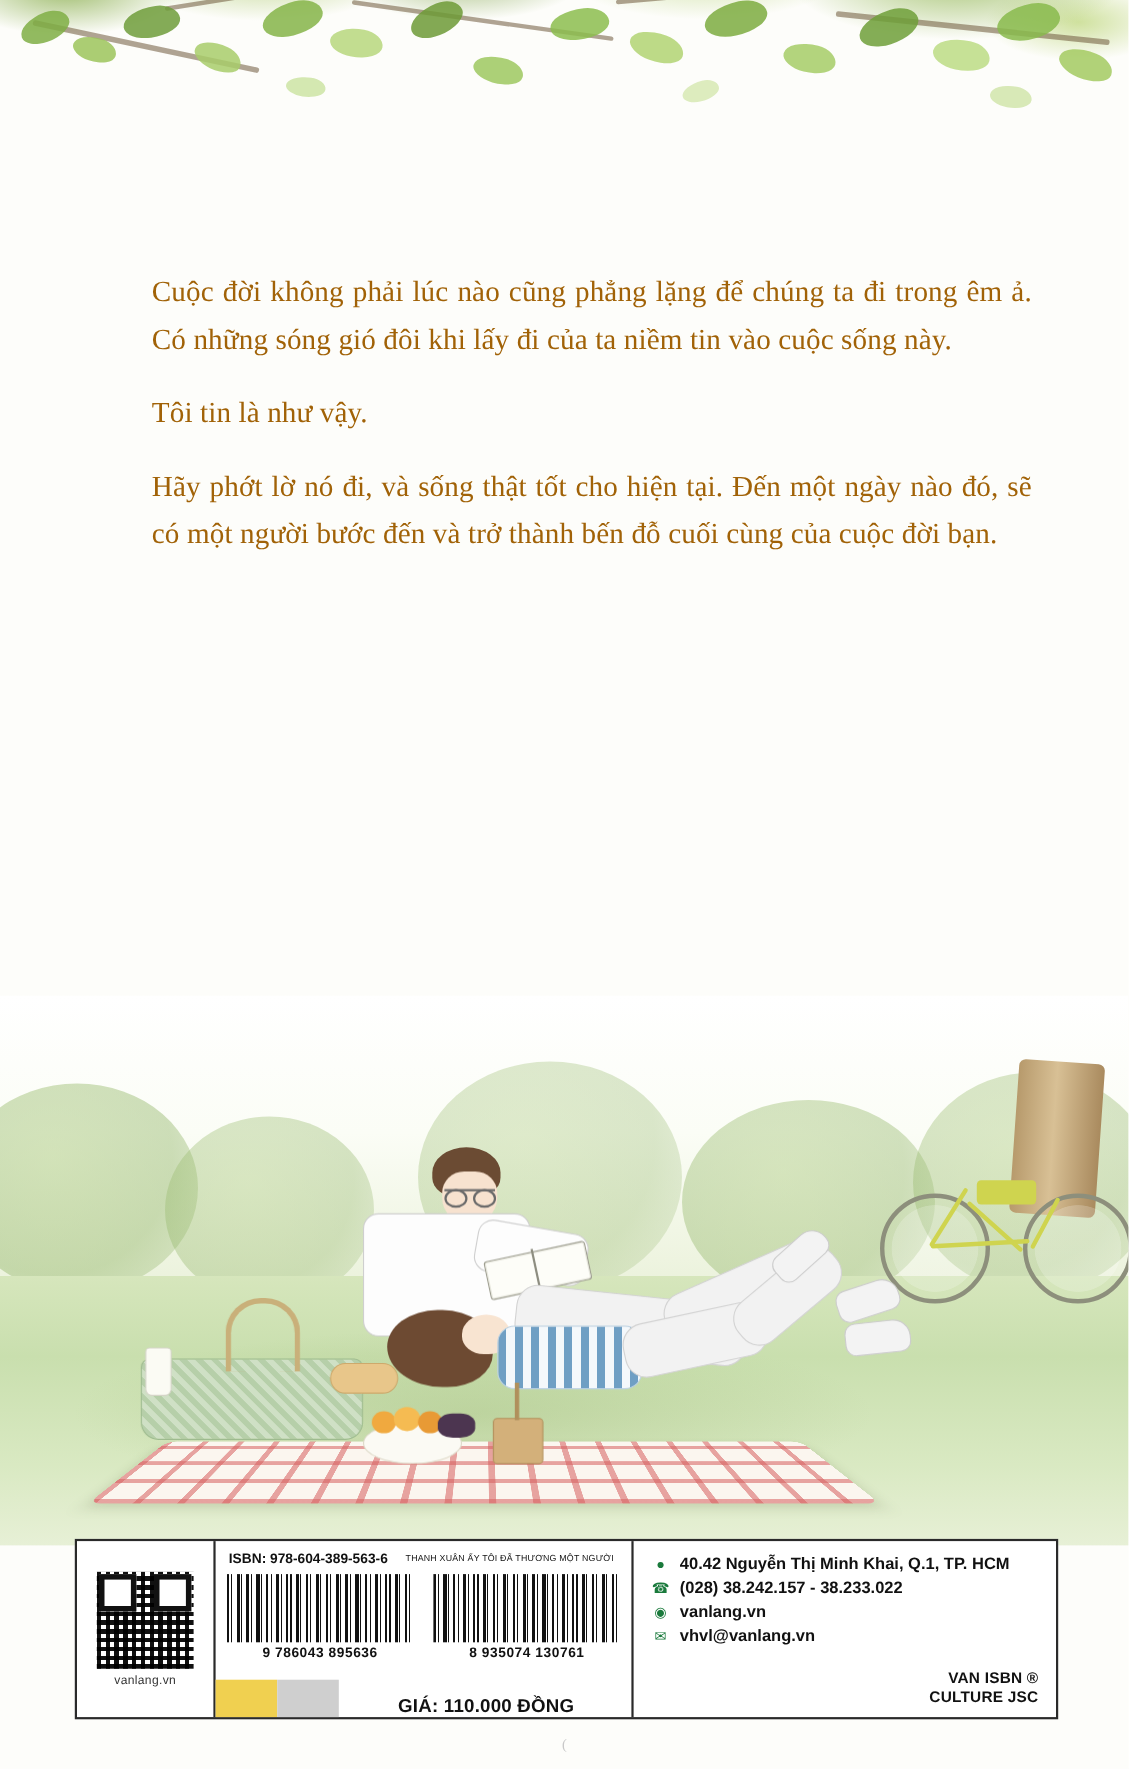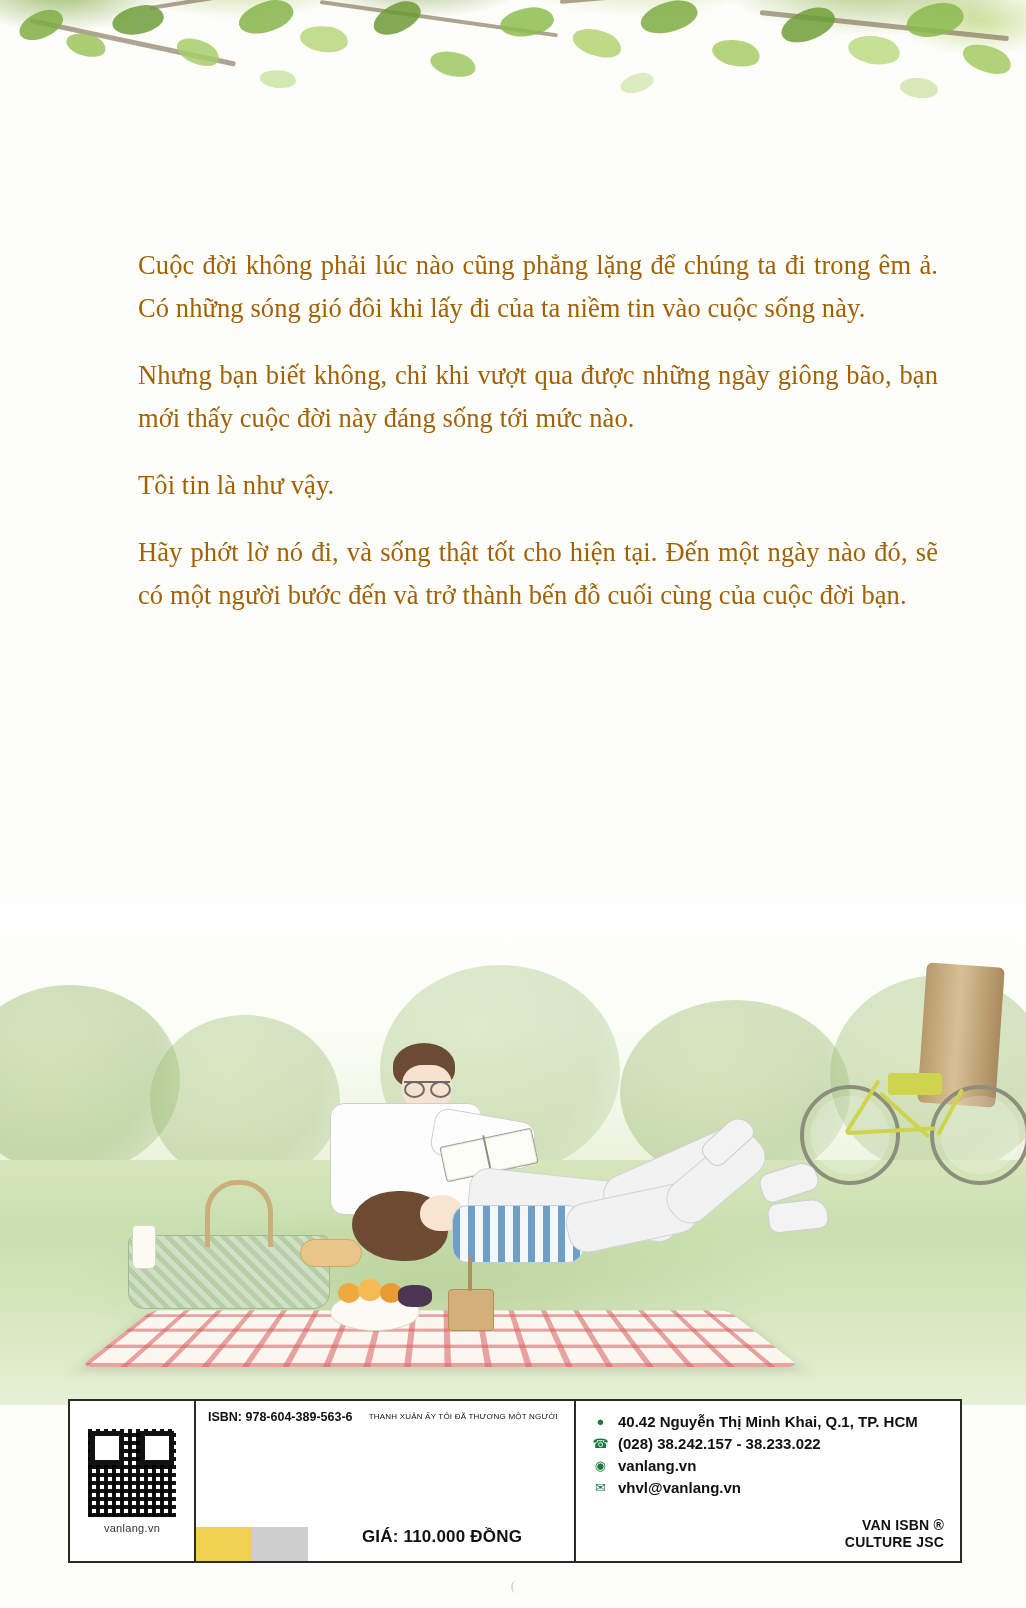--- a/index.html
+++ b/index.html
@@ -153,21 +153,21 @@
   .bc .bars{
     height:62px;width:170px;
     background:
       repeating-linear-gradient(90deg,
         #111 0 2px, #fff 2px 4px, #111 4px 5px, #fff 5px 9px,
         #111 9px 12px, #fff 12px 13px, #111 13px 14px, #fff 14px 18px);
   }
   .bc .num{font-size:12.5px;font-weight:700;text-align:center;letter-spacing:.5px;margin-top:2px;color:#111;}
   .price-strip{
     position:absolute;left:0;bottom:0;width:380px;height:34px;
-    display:flex;align-items:flex-start;
+    display:flex;align-items:flex-end;
   }
   .price-sq{width:56px;height:34px;background:#f0d050;}
   .price-sq2{width:56px;height:34px;background:#cfcfcf;}
   .price-text{
     flex:1;text-align:center;font-size:17px;font-weight:700;color:#111;letter-spacing:.2px;
   }
   .contact{
     flex:1;padding:12px 14px 10px 16px;box-sizing:border-box;position:relative;
   }
   .c-line{display:flex;align-items:center;gap:9px;margin-bottom:5px;}
@@ -215,21 +215,20 @@
     <div class="leaf" style="left:848px;top:36px;width:52px;height:28px;background:#bcdc84;transform:rotate(12deg);"></div>
     <div class="leaf" style="left:906px;top:4px;width:58px;height:32px;background:#88ba4c;transform:rotate(-10deg);"></div>
     <div class="leaf" style="left:962px;top:46px;width:50px;height:26px;background:#a3ca60;transform:rotate(22deg);"></div>
     <div class="leaf" style="left:260px;top:70px;width:36px;height:18px;background:#c2de92;transform:rotate(8deg);opacity:.7;"></div>
     <div class="leaf" style="left:620px;top:74px;width:34px;height:18px;background:#cfe4a4;transform:rotate(-14deg);opacity:.7;"></div>
     <div class="leaf" style="left:900px;top:78px;width:38px;height:20px;background:#c7e09a;transform:rotate(10deg);opacity:.7;"></div>
   </div>
 
   <div class="text-block">
     <p class="para">Cuộc đời không phải lúc nào cũng phẳng lặng để chúng ta đi trong êm ả. Có những sóng gió đôi khi lấy đi của ta niềm tin vào cuộc sống này.</p>
-    <p class="para">Nhưng bạn biết không, chỉ khi vượt qua được những ngày giông bão, bạn mới thấy cuộc đời này đáng sống tới mức nào.</p>
     <p class="para">Tôi tin là như vậy.</p>
     <p class="para">Hãy phớt lờ nó đi, và sống thật tốt cho hiện tại. Đến một ngày nào đó, sẽ có một người bước đến và trở thành bến đỗ cuối cùng của cuộc đời bạn.</p>
   </div>
 
   <div class="illus">
     <div class="sky"></div>
 
     <div class="tree-far" style="left:-40px;top:80px;width:220px;height:190px;opacity:.55;"></div>
     <div class="tree-far" style="left:150px;top:110px;width:190px;height:170px;opacity:.45;"></div>
     <div class="tree-far" style="left:380px;top:60px;width:240px;height:210px;opacity:.4;"></div>
@@ -290,20 +289,30 @@
 
     <div class="qr-cell">
       <div class="qr"></div>
       <div class="qr-label">vanlang.vn</div>
     </div>
 
     <div class="barcodes">
       <div class="isbn">ISBN: 978-604-389-563-6</div>
       <div class="tiny-title">THANH XUÂN ẤY TÔI ĐÃ THƯƠNG MỘT NGƯỜI</div>
 
+      <div class="bc-row">
+        <div class="bc">
+          <div class="bars"></div>
+          <div class="num">9 786043 895636</div>
+        </div>
+        <div class="bc">
+          <div class="bars"></div>
+          <div class="num">8 935074 130761</div>
+        </div>
+      </div>
 
       <div class="price-strip">
         <div class="price-sq"></div>
         <div class="price-sq2"></div>
         <div class="price-text">GIÁ: 110.000 ĐỒNG</div>
       </div>
     </div>
 
     <div class="contact">
       <div class="c-line">

